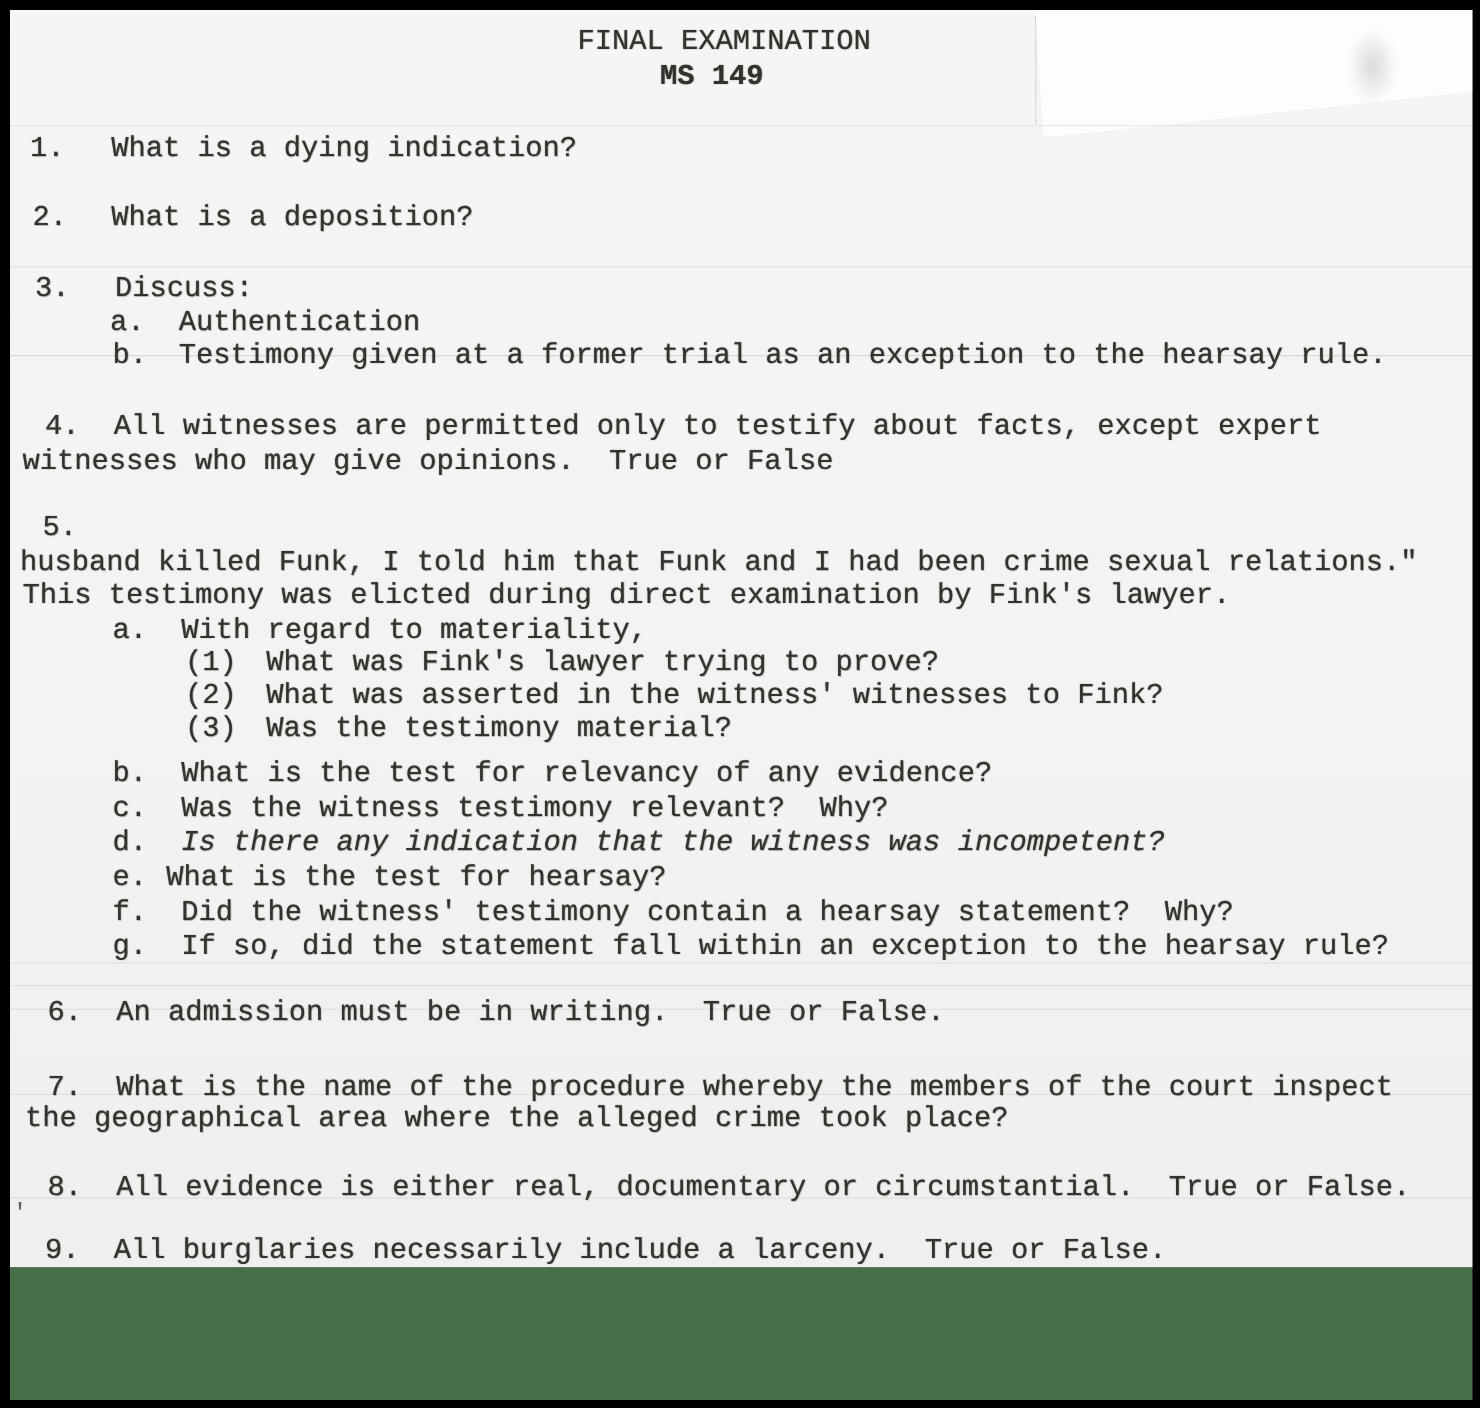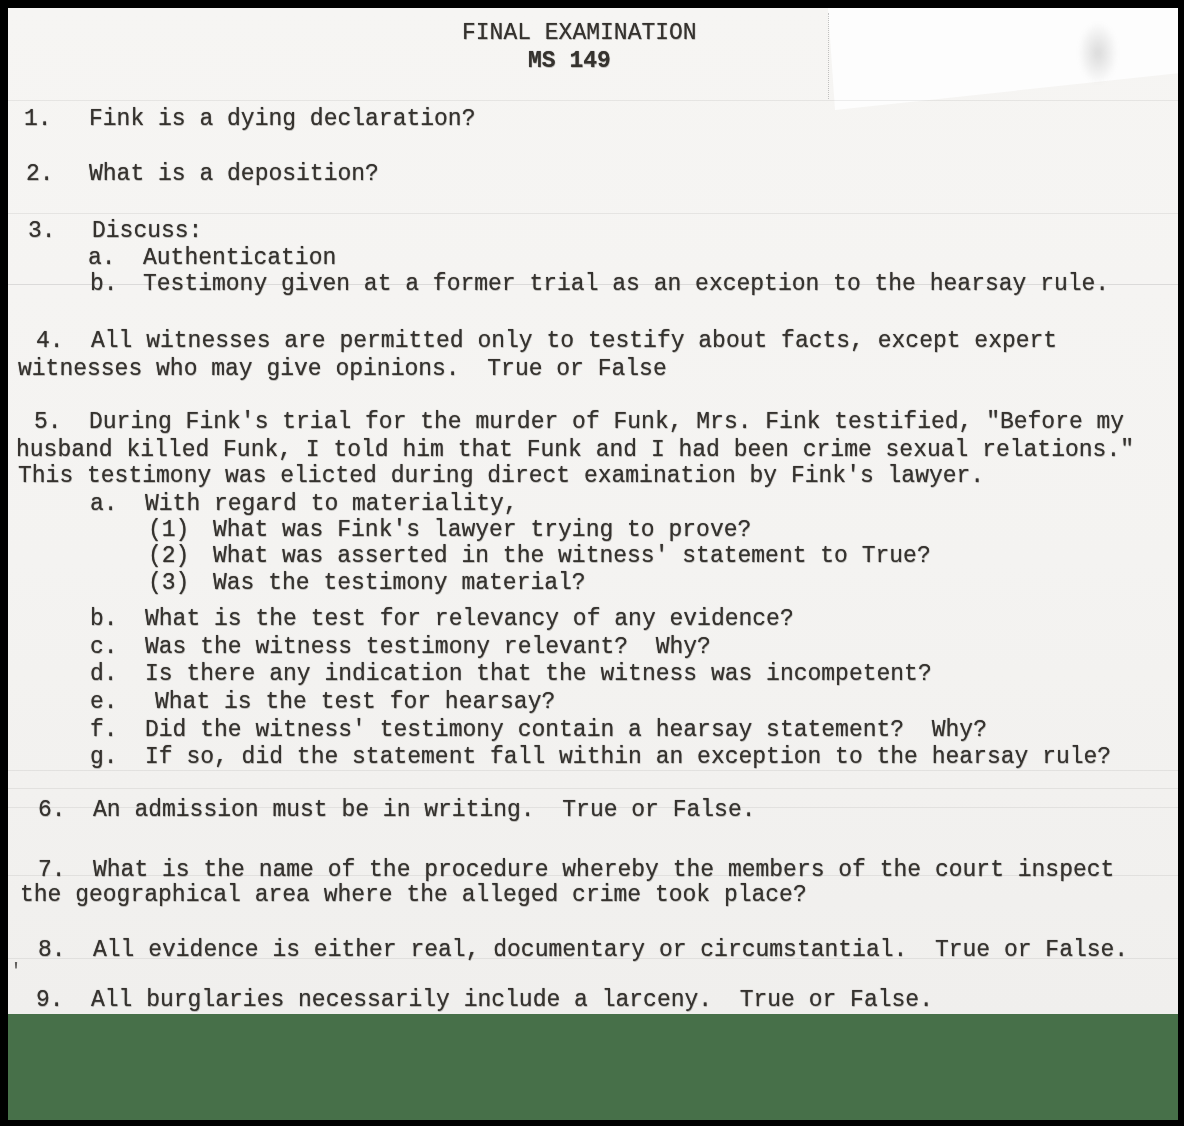--- a/index.html
+++ b/index.html
@@ -104,21 +104,21 @@
     <div class="scanline" style="top:867px"></div>
     <div class="scanline" style="top:950px"></div>
   </div>
 
   <div class="textlayer">
     <div class="title-line tstatic">FINAL EXAMINATION</div>
     <div class="course-line tstatic">MS 149</div>
     <div id="lines-root">
         <div class="tline" style="top: 106px;">
           <span class="marker" style="left: 24px;">1.</span>
-          <span class="txt" style="left: 89px;">Fink is a dying declaration?</span>
+          <span class="txt" style="left: 89px;">What is a dying indication?</span>
         </div>
         <div class="tline" style="top: 161px;">
           <span class="marker" style="left: 26px;">2.</span>
           <span class="txt" style="left: 89px;">What is a deposition?</span>
         </div>
         <div class="tline" style="top: 218px;">
           <span class="marker" style="left: 28px;">3.</span>
           <span class="txt" style="left: 92px;">Discuss:</span>
         </div>
         <div class="tline" style="top: 245px;">
@@ -131,59 +131,58 @@
         </div>
         <div class="tline" style="top: 328px;">
           <span class="marker" style="left: 36px;">4.</span>
           <span class="txt" style="left: 91px;">All witnesses are permitted only to testify about facts, except expert</span>
         </div>
         <div class="tline" style="top: 356px; text-decoration: underline;">
           <span class="txt" style="left: 18px;">witnesses who may give opinions.  True or False</span>
         </div>
         <div class="tline" style="top: 409px;">
           <span class="marker" style="left: 34px;">5.</span>
-          <span class="txt" style="left: 89px;">During Fink's trial for the murder of Funk, Mrs. Fink testified, "Before my</span>
         </div>
         <div class="tline" style="top: 437px;">
           <span class="txt" style="left: 16px;">husband killed Funk, I told him that Funk and I had been crime sexual relations."</span>
         </div>
         <div class="tline" style="top: 463px;">
           <span class="txt" style="left: 18px;">This testimony was elicted during direct examination by Fink's lawyer.</span>
         </div>
         <div class="tline" style="top: 491px;">
           <span class="marker" style="left: 90px;">a.</span>
           <span class="txt" style="left: 145px;">With regard to materiality,</span>
         </div>
         <div class="tline" style="top: 517px;">
           <span class="marker" style="left: 148px;">(1)</span>
           <span class="txt" style="left: 213px;">What was Fink's lawyer trying to prove?</span>
         </div>
         <div class="tline" style="top: 543px;">
           <span class="marker" style="left: 148px;">(2)</span>
-          <span class="txt" style="left: 213px;">What was asserted in the witness' statement to True?</span>
+          <span class="txt" style="left: 213px;">What was asserted in the witness' witnesses to Fink?</span>
         </div>
         <div class="tline" style="top: 570px;">
           <span class="marker" style="left: 148px;">(3)</span>
           <span class="txt" style="left: 213px;">Was the testimony material?</span>
         </div>
         <div class="tline" style="top: 606px;">
           <span class="marker" style="left: 90px;">b.</span>
           <span class="txt" style="left: 145px;">What is the test for relevancy of any evidence?</span>
         </div>
         <div class="tline" style="top: 634px;">
           <span class="marker" style="left: 90px;">c.</span>
           <span class="txt" style="left: 145px;">Was the witness testimony relevant?  Why?</span>
         </div>
         <div class="tline" style="top: 661px;">
           <span class="marker" style="left: 90px;">d.</span>
-          <span class="txt" style="left: 145px;">Is there any indication that the witness was incompetent?</span>
+          <span class="txt" style="left: 145px; font-style: italic;">Is there any indication that the witness was incompetent?</span>
         </div>
         <div class="tline" style="top: 689px;">
           <span class="marker" style="left: 90px;">e.</span>
-          <span class="txt" style="left: 155px; font-family: Liberation Mono, monospace;">What is the test for hearsay?</span>
+          <span class="txt" style="left: 133px; font-family: Liberation Mono, monospace;">What is the test for hearsay?</span>
         </div>
         <div class="tline" style="top: 717px;">
           <span class="marker" style="left: 90px;">f.</span>
           <span class="txt" style="left: 145px;">Did the witness' testimony contain a hearsay statement?  Why?</span>
         </div>
         <div class="tline" style="top: 744px;">
           <span class="marker" style="left: 90px;">g.</span>
           <span class="txt" style="left: 145px;">If so, did the statement fall within an exception to the hearsay rule?</span>
         </div>
         <div class="tline" style="top: 797px;">

